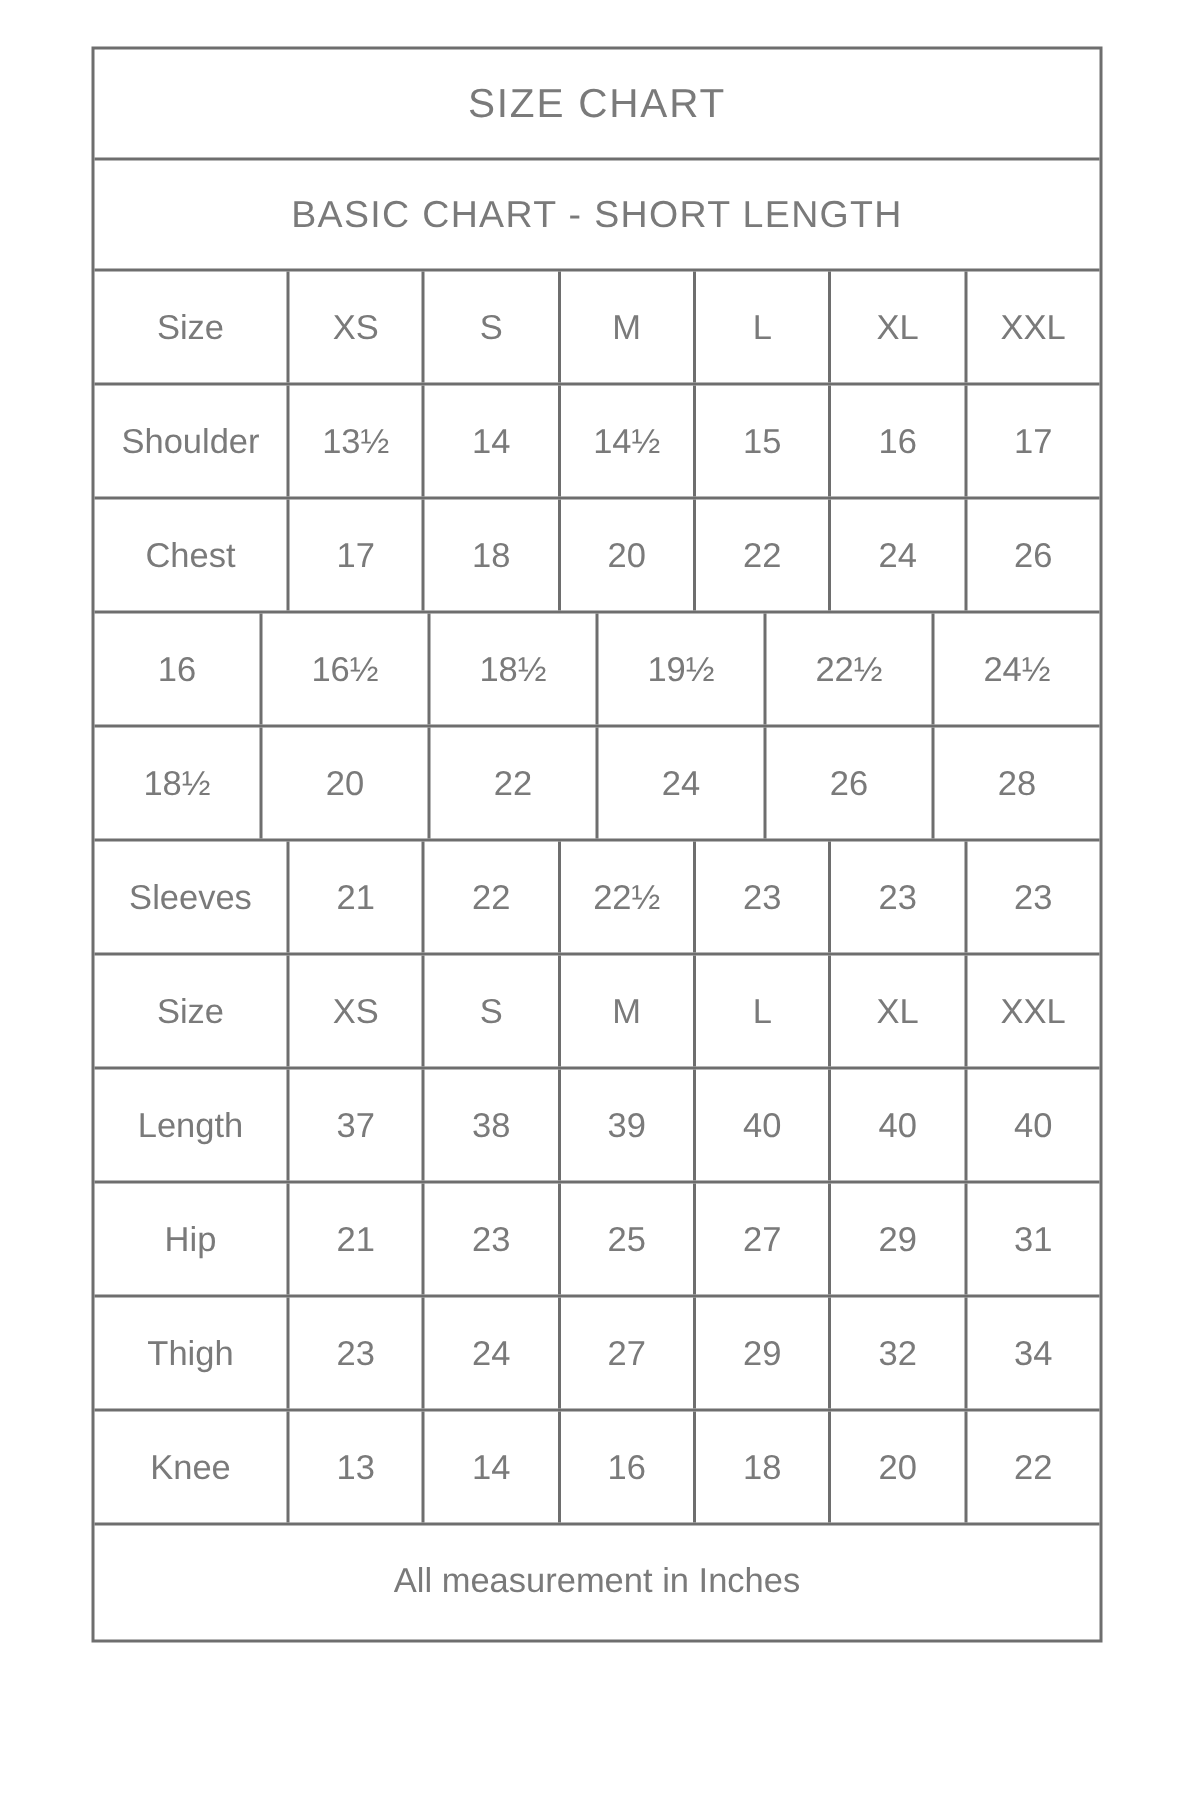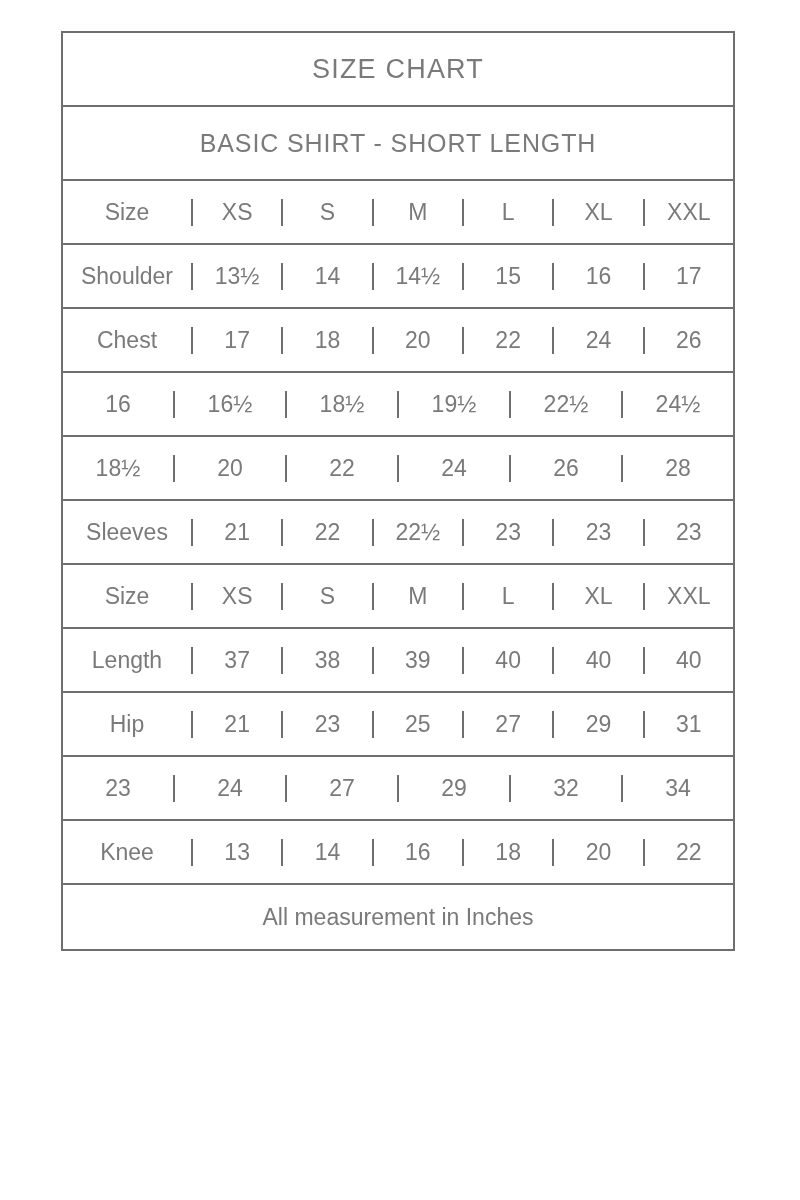--- a/index.html
+++ b/index.html
@@ -45,24 +45,23 @@
     letter-spacing: 1.2px;
     font-weight: 400;
     color: #7a7a7a;
   }
   .band.sub .band-title {
     font-size: 25px;
     letter-spacing: 0.9px;
   }
   .row {
     display: flex;
-    height: 64px;
+    height: 76px;
     border-bottom: 2px solid #6e6e6e;
     box-sizing: border-box;
-    align-items: center;
   }
   .row:last-child {
     border-bottom: none;
   }
   .cell {
     display: flex;
     align-items: center;
     justify-content: center;
     border-right: 2px solid #6e6e6e;
     box-sizing: border-box;
@@ -98,21 +97,21 @@
 <body>
 
 <div class="page">
   <div class="chart">
 
     <div class="band">
       <div class="band-title">SIZE CHART</div>
     </div>
 
     <div class="band sub">
-      <div class="band-title">BASIC SHIRT - SHORT LENGTH</div>
+      <div class="band-title">BASIC CHART - SHORT LENGTH</div>
     </div>
 
     <div class="row">
       <div class="cell label">Size</div>
       <div class="cell val">XS</div>
       <div class="cell val">S</div>
       <div class="cell val">M</div>
       <div class="cell val">L</div>
       <div class="cell val">XL</div>
       <div class="cell val">XXL</div>
@@ -191,20 +190,21 @@
       <div class="cell label">Hip</div>
       <div class="cell val">21</div>
       <div class="cell val">23</div>
       <div class="cell val">25</div>
       <div class="cell val">27</div>
       <div class="cell val">29</div>
       <div class="cell val">31</div>
     </div>
 
     <div class="row">
+      <div class="cell label">Thigh</div>
       <div class="cell val">23</div>
       <div class="cell val">24</div>
       <div class="cell val">27</div>
       <div class="cell val">29</div>
       <div class="cell val">32</div>
       <div class="cell val">34</div>
     </div>
 
     <div class="row">
       <div class="cell label">Knee</div>

